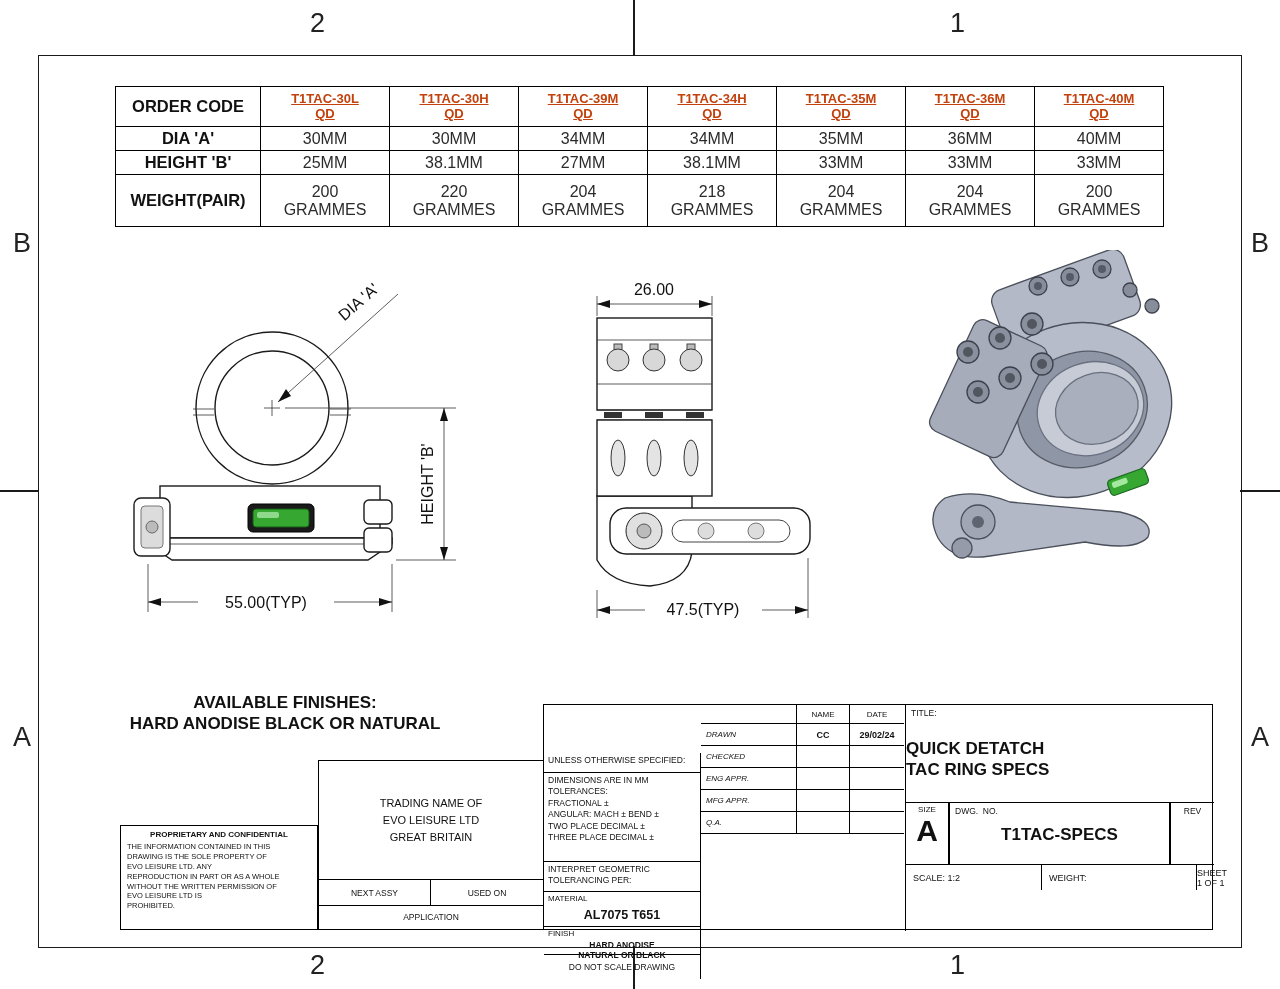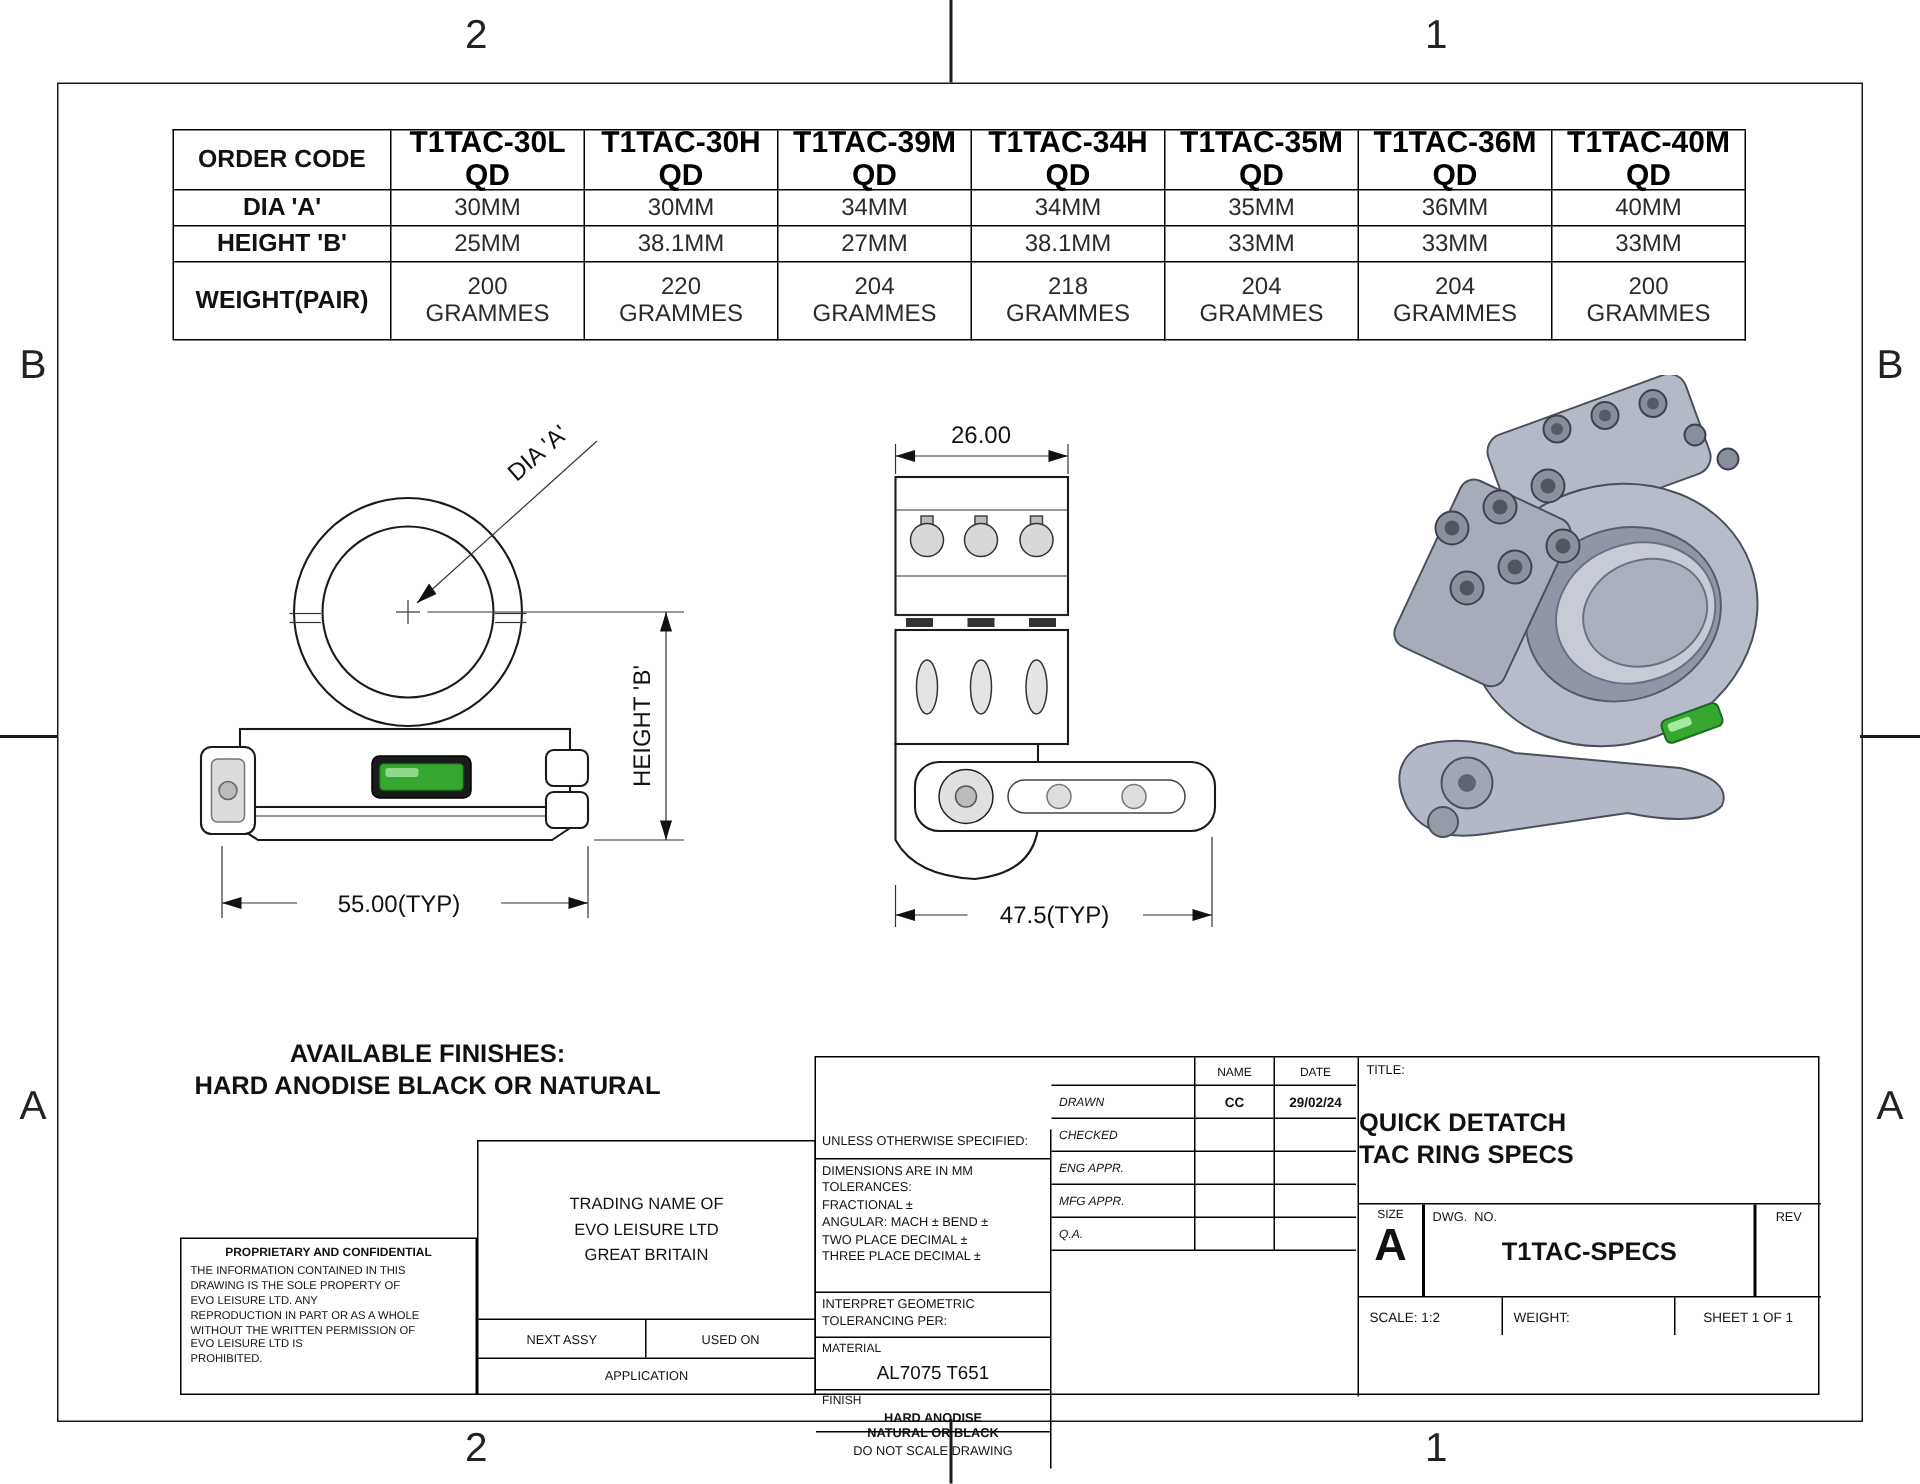--- a/index.html
+++ b/index.html
@@ -14,21 +14,21 @@
   .zone{font-size:27px;color:#222;}
   
   .spec-table{left:115px;top:86px;width:1048px;display:grid;
       grid-template-columns:145px repeat(7,1fr);
       grid-template-rows:40px 24px 24px 52px;
       border-top:1.6px solid #000;border-left:1.6px solid #000;}
   .st-cell{border-right:1.6px solid #000;border-bottom:1.6px solid #000;
       display:flex;align-items:center;justify-content:center;text-align:center;
       white-space:pre-line;line-height:1.08;font-size:16px;color:#2b2b2b;}
   .st-label{font-weight:bold;font-size:16.5px;color:#111;}
-  .st-code{font-weight:bold;font-size:20px;color:#000000;}
+  .st-code{font-weight:bold;font-size:13px;color:#c2410c;text-decoration:underline;}
   
   .finishes{left:95px;top:692px;width:380px;text-align:center;
       font-weight:bold;font-size:17px;color:#111;line-height:1.25;}
   
   .box{border:1px solid #000;box-sizing:border-box;}
   .tb{left:543px;top:704px;width:670px;height:226px;}
   .tb-col1{left:0;top:0;width:157px;height:226px;border-right:1px solid #000;box-sizing:border-box;margin-top:48px;}
   .tb-sec{border-bottom:1px solid #000;box-sizing:border-box;font-size:8.5px;line-height:1.35;
       padding:2px 4px;color:#111;}
   .tb-small{font-size:8px;color:#111;}
@@ -40,21 +40,21 @@
   .ap-val{font-weight:bold;font-size:9px;}
   .tb-col3{left:362px;top:0;width:308px;height:226px;box-sizing:border-box;}
   .website{height:41px;border-bottom:1px solid #000;box-sizing:border-box;display:flex;
       align-items:center;justify-content:center;font-weight:bold;font-size:15px;}
   .titlearea{height:98px;border-bottom:1px solid #000;box-sizing:border-box;position:relative;}
   .bigtitle{margin-top:20px;text-align:left;font-weight:bold;font-size:17px;line-height:1.25;}
   .sizerow{height:62px;border-bottom:1px solid #000;box-sizing:border-box;display:grid;
       grid-template-columns:42px 1fr 45px;}
   .sz-cell{border-left:2px solid #000000;box-sizing:border-box;position:relative;}
   .sz-cell:first-child{border-left:none;}
-  .botrow{height:25px;display:grid;grid-template-columns:95px 115px 1fr;font-size:9px;}
+  .botrow{height:25px;display:grid;grid-template-columns:95px 115px 1fr;font-size:9px;gap:40px;}
   .br-cell{border-left:1px solid #000;box-sizing:border-box;display:flex;align-items:center;padding-left:7px;}
   .br-cell:first-child{border-left:none;}
   .trading{left:318px;top:760px;width:226px;height:170px;}
   .prop{left:120px;top:825px;width:198px;height:105px;padding:4px 6px;box-sizing:border-box;}
   .dim-txt{font-family:"Liberation Sans",sans-serif;font-size:16px;fill:#111;}
   .ln{stroke:#1a1a1a;stroke-width:1.4;fill:#fff;}
   .thin{stroke:#333;stroke-width:0.8;fill:none;}
   .arr{fill:#111;stroke:none;}
 </style>
 </head>
@@ -309,21 +309,21 @@
     <div class="tb-sec pre" style="height:89px">DIMENSIONS ARE IN MM
 TOLERANCES:
 FRACTIONAL ±
 ANGULAR: MACH ±   BEND ±
 TWO PLACE DECIMAL    ±
 THREE PLACE DECIMAL  ±</div>
     <div class="tb-sec pre" style="height:30px">INTERPRET GEOMETRIC
 TOLERANCING PER:</div>
     <div class="tb-sec" style="height:35px;padding:2px 0 0 0">
       <div class="tb-small" style="padding-left:4px">MATERIAL</div>
-      <div style="text-align:center;font-weight:normal;font-size:12.5px;margin-top:2px">AL7075 T651</div>
+      <div style="text-align:center;font-weight:bold;font-size:12.5px;margin-top:2px">AL7075 T651</div>
     </div>
     <div class="tb-sec" style="height:28px;padding:2px 0 0 0">
       <div class="tb-small" style="padding-left:4px">FINISH</div>
       <div class="pre" style="text-align:center;font-weight:bold;font-size:8.5px;line-height:1.25">HARD ANODISE
 NATURAL OR BLACK</div>
     </div>
     <div style="height:24px;display:flex;align-items:center;justify-content:center;font-size:8.5px">DO NOT SCALE DRAWING</div>
   </div>
 
   <div class="abs tb-col2">

